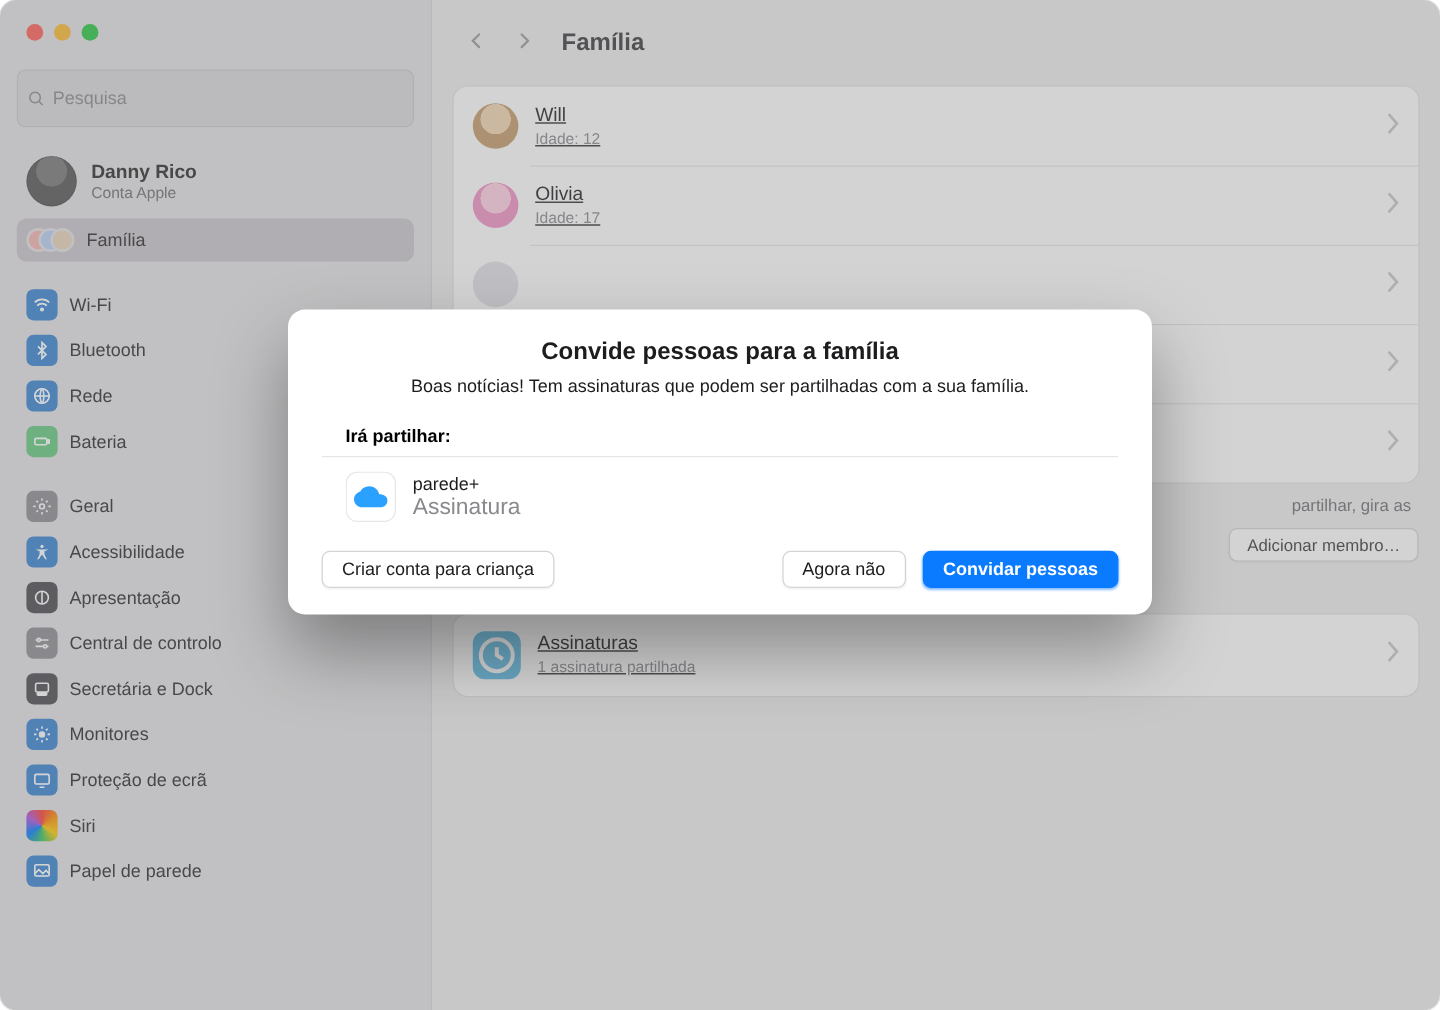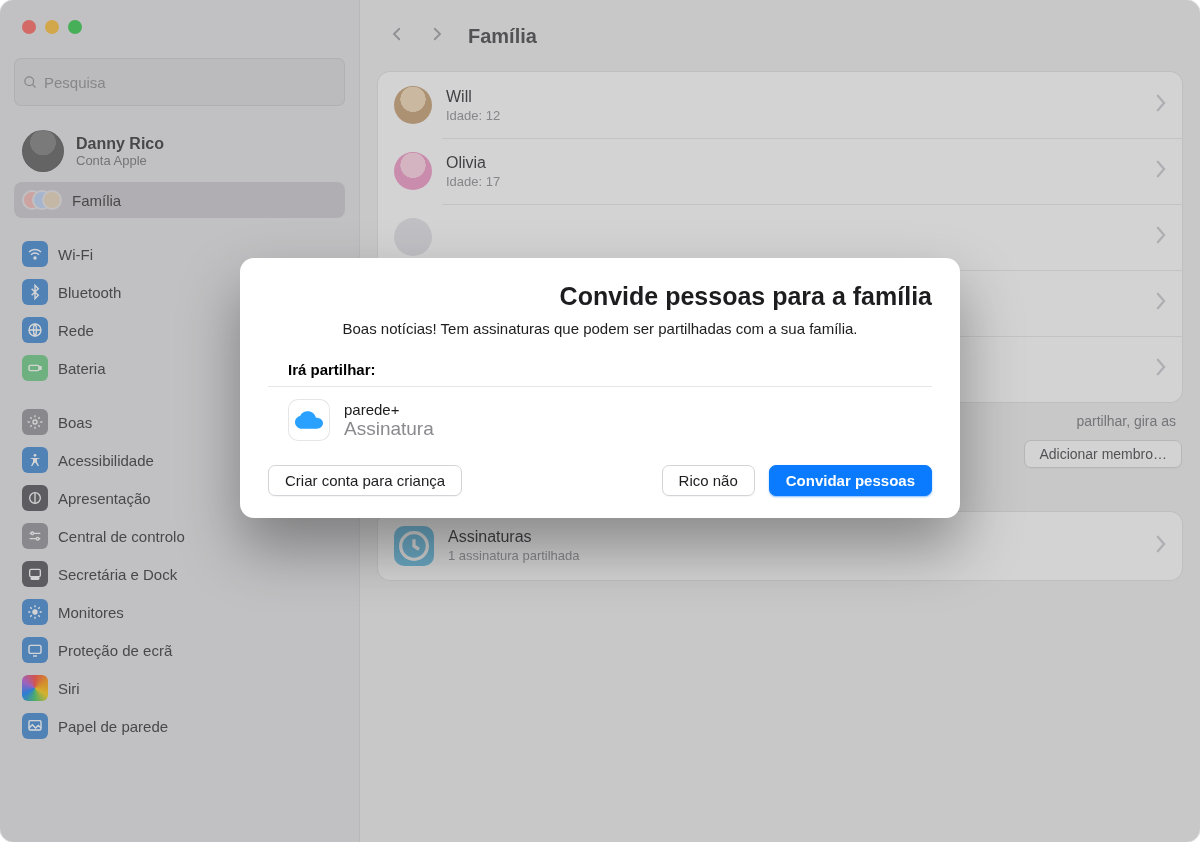--- a/index.html
+++ b/index.html
@@ -89,21 +89,21 @@
     overflow: hidden;
   }
   .topbar { display:flex; align-items:center; gap:16px; height:44px; }
   .nav-arrows { display:flex; gap: 22px; color:#9a9a9e; padding-left: 10px;}
   .nav-arrows svg { width: 18px; height: 18px; stroke:#9a9a9e; }
   .page-title { font-size: 20px; font-weight: 700; color:#3a3a3c; margin-left: 6px;}
 
   .card {
     background: #fff; border-radius: 12px;
     box-shadow: 0 0 0 1px rgba(0,0,0,.05);
-    margin-top: 14px; overflow:hidden;
+    margin-top: 14px; overflow:hidden;text-decoration:underline;
   }
   .list-row {
     display:flex; align-items:center; gap:14px;
     padding: 14px 16px; position: relative;
   }
   .list-row + .list-row::before{
     content:""; position:absolute; left:64px; right:0; top:0;
     height:1px; background:#e6e6e9;
   }
   .member-avatar{
@@ -139,21 +139,21 @@
   .dialog-wrap{
     position:absolute; inset:0; z-index:10;
     display:flex; align-items:flex-start; justify-content:center;
     padding-top: 258px;
   }
   .dialog{
     width: 720px; background:#fff; border-radius:14px;
     box-shadow: 0 30px 60px rgba(0,0,0,.35);
     padding: 24px 28px 22px 28px;
   }
-  .dlg-title{ font-size:25px; font-weight:700; text-align:right; color:#1d1d1f; }
+  .dlg-title{ font-size:20px; font-weight:700; text-align:center; color:#1d1d1f; }
   .dlg-msg{ font-size:15px; text-align:center; color:#1d1d1f; margin-top:8px; line-height:1.35; }
   .dlg-sec-label{ font-size:15px; font-weight:700; margin-top:22px; padding:0 20px 8px 20px; border-bottom:1px solid #e6e6e9;}
   .dlg-share-row{ display:flex; align-items:center; gap:14px; padding:12px 20px 6px 20px; }
   .icloud-icon{
     width:42px; height:42px; border-radius:10px; background:#fff;
     box-shadow: inset 0 0 0 1px #e6e6e9;
     display:flex; align-items:center; justify-content:center;
   }
   .icloud-icon svg{ width:28px; height:20px; }
   .dlg-share-row .name{ font-size:15px; color:#1d1d1f; }
@@ -249,21 +249,21 @@
 
     <div class="side-gap"></div>
 
     <div class="side-item">
       <div class="chip gray">
           <svg viewBox="0 0 24 24" fill="none" stroke="#fff" stroke-width="2">
             <circle cx="12" cy="12" r="3"></circle>
             <path d="M12 2v3m0 14v3M4 12H1m22 0h-3M5 5l2 2m10 10 2 2M5 19l2-2m10-10 2-2"></path>
           </svg>
         </div>
-      <span>Boas</span>
+      <span>Geral</span>
     </div>
     <div class="side-item">
       <div class="chip blue desat">
           <svg viewBox="0 0 24 24" fill="#fff">
             <circle cx="12" cy="5" r="2"></circle>
             <path d="M4 9h16l-5 2v4l3 6h-2l-3-5h-2l-3 5H6l3-6v-4z"></path>
           </svg>
         </div>
       <span>Acessibilidade</span>
     </div>
@@ -440,19 +440,19 @@
             </svg>
         </div>
         <div>
           <div class="name">parede+</div>
           <div class="sub">Assinatura</div>
         </div>
       </div>
       <div class="dlg-actions">
         <button class="btn">Criar conta para criança</button>
         <div class="spacer"></div>
-        <button class="btn">Rico não</button>
+        <button class="btn">Agora não</button>
         <button class="btn primary">Convidar pessoas</button>
       </div>
     </div>
   </div>
 
 </div>
 
 </body></html>

